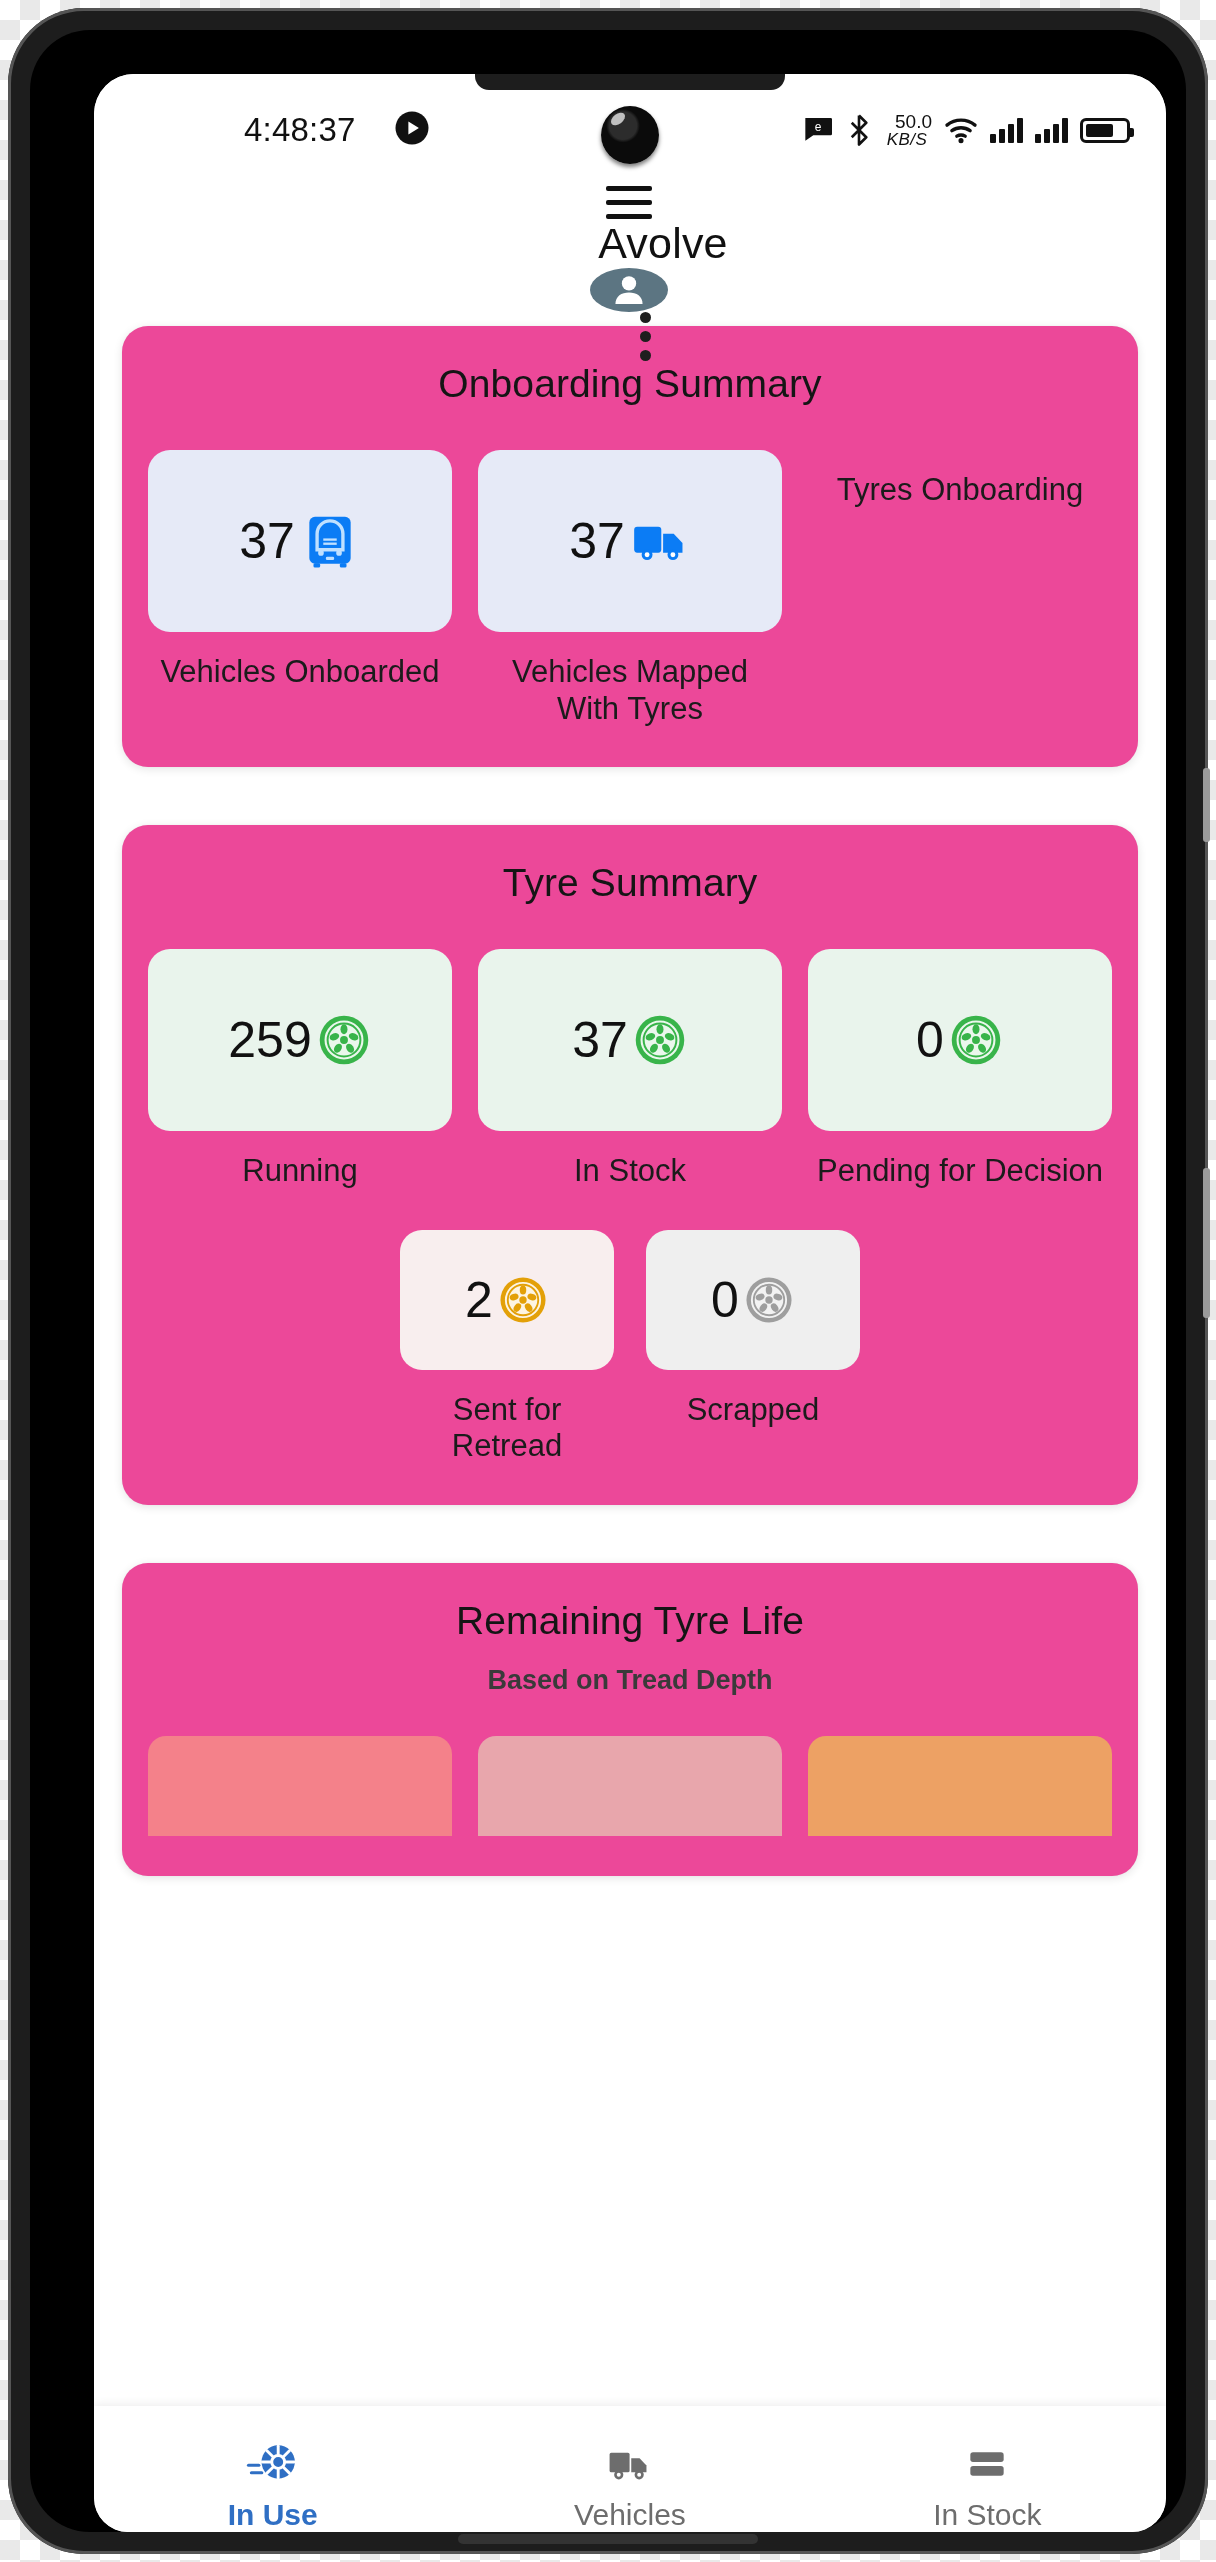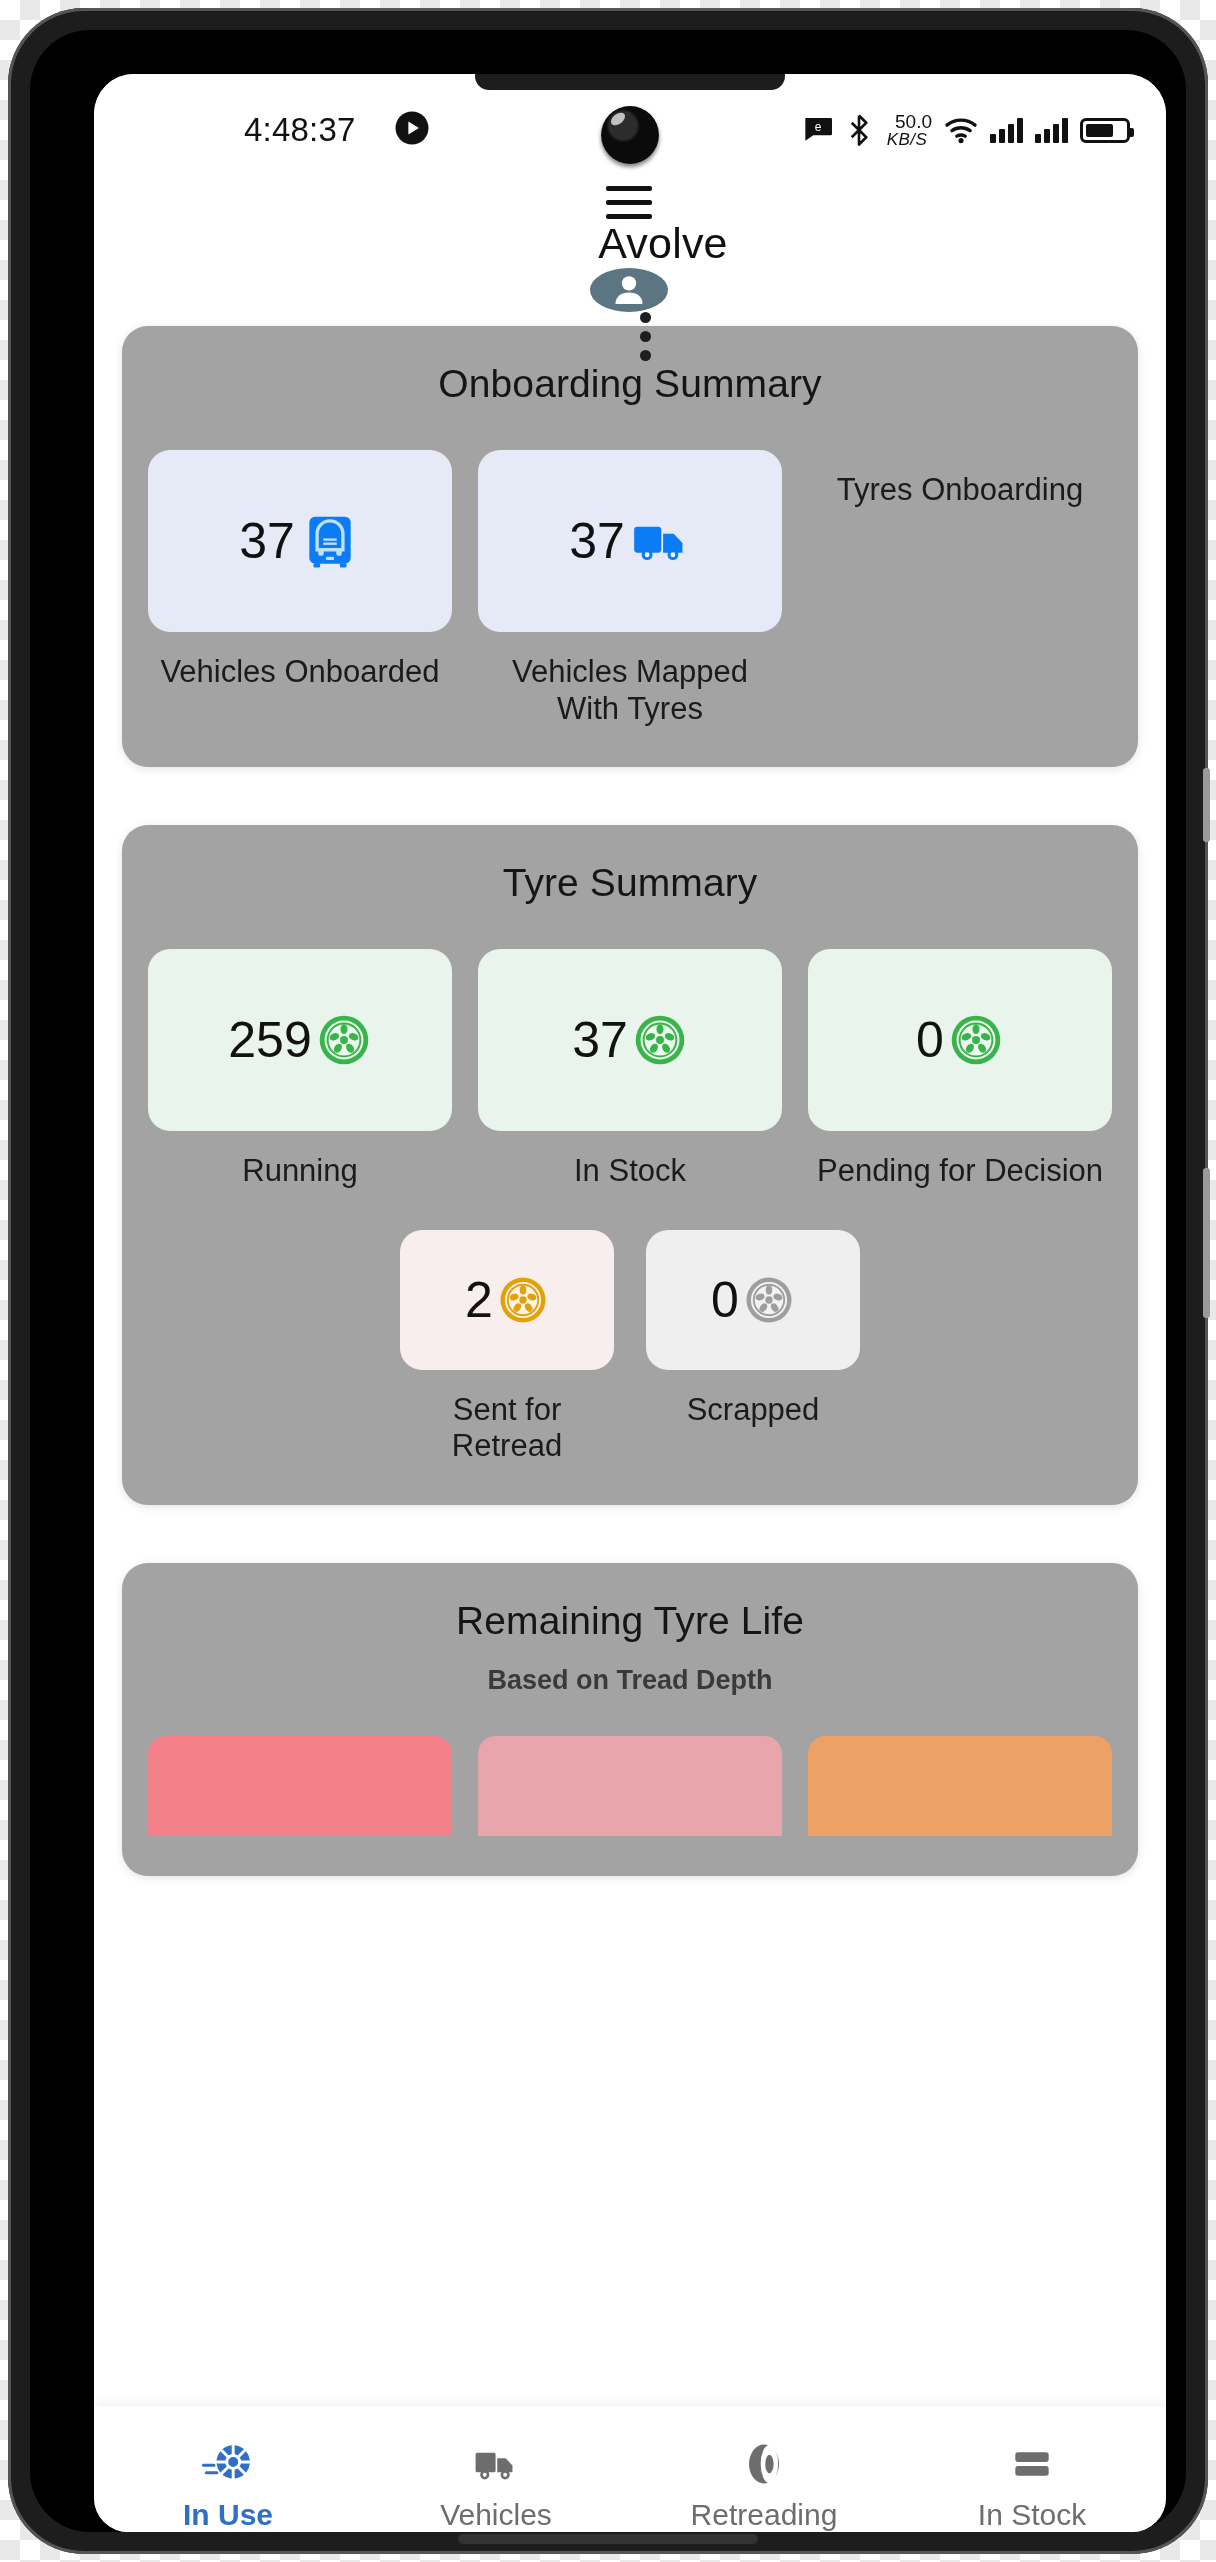--- a/index.html
+++ b/index.html
@@ -137,21 +137,21 @@
 
   
   .content {
     height: 2098px;
     background: #ffffff;
     padding: 18px 28px 0 28px;
     overflow: hidden;
   }
 
   .card {
-    background: #a3a3a3;
+    background: #ec4899;
     border-radius: 26px;
     box-shadow: 0 2px 10px rgba(0,0,0,.11), 0 0 1px rgba(0,0,0,.08);
     padding: 36px 26px 40px 26px;
     margin-bottom: 58px;
   }
   .card-title {
     text-align: center;
     font-size: 39px;
     color: #151515;
     margin-bottom: 44px;
@@ -499,28 +499,20 @@
             <rect x="2.2" y="6.6" width="9.6" height="9.4" rx="0.8" fill="#6d6d6d"></rect>
             <path d="M12.6 9.2 h4.0 l3.3 3.5 v3.3 h-7.3 z" fill="#6d6d6d"></path>
             <circle cx="6.6" cy="17.2" r="2.2" fill="#6d6d6d"></circle>
             <circle cx="6.6" cy="17.2" r="0.95" fill="#fff"></circle>
             <circle cx="16.4" cy="17.2" r="2.2" fill="#6d6d6d"></circle>
             <circle cx="16.4" cy="17.2" r="0.95" fill="#fff"></circle>
           </svg>
           <span class="nav-label">Vehicles</span>
         </div>
 
-        <div class="nav-item">
-          <svg width="54" height="50" viewBox="0 0 24 24">
-            <ellipse cx="12" cy="12" rx="7.2" ry="9.4" fill="#6d6d6d"></ellipse>
-            <ellipse cx="14.6" cy="12" rx="4.2" ry="9.1" fill="#fff"></ellipse>
-            <ellipse cx="14.6" cy="12" rx="2.0" ry="4.4" fill="#6d6d6d"></ellipse>
-          </svg>
-          <span class="nav-label">Retreading</span>
-        </div>
 
         <div class="nav-item">
           <svg width="54" height="50" viewBox="0 0 24 24">
             <rect x="4" y="6.4" width="16" height="4.6" rx="1.3" fill="#6d6d6d"></rect>
             <rect x="4" y="13" width="16" height="4.6" rx="1.3" fill="#6d6d6d"></rect>
           </svg>
           <span class="nav-label">In Stock</span>
         </div>
 
       </div>

